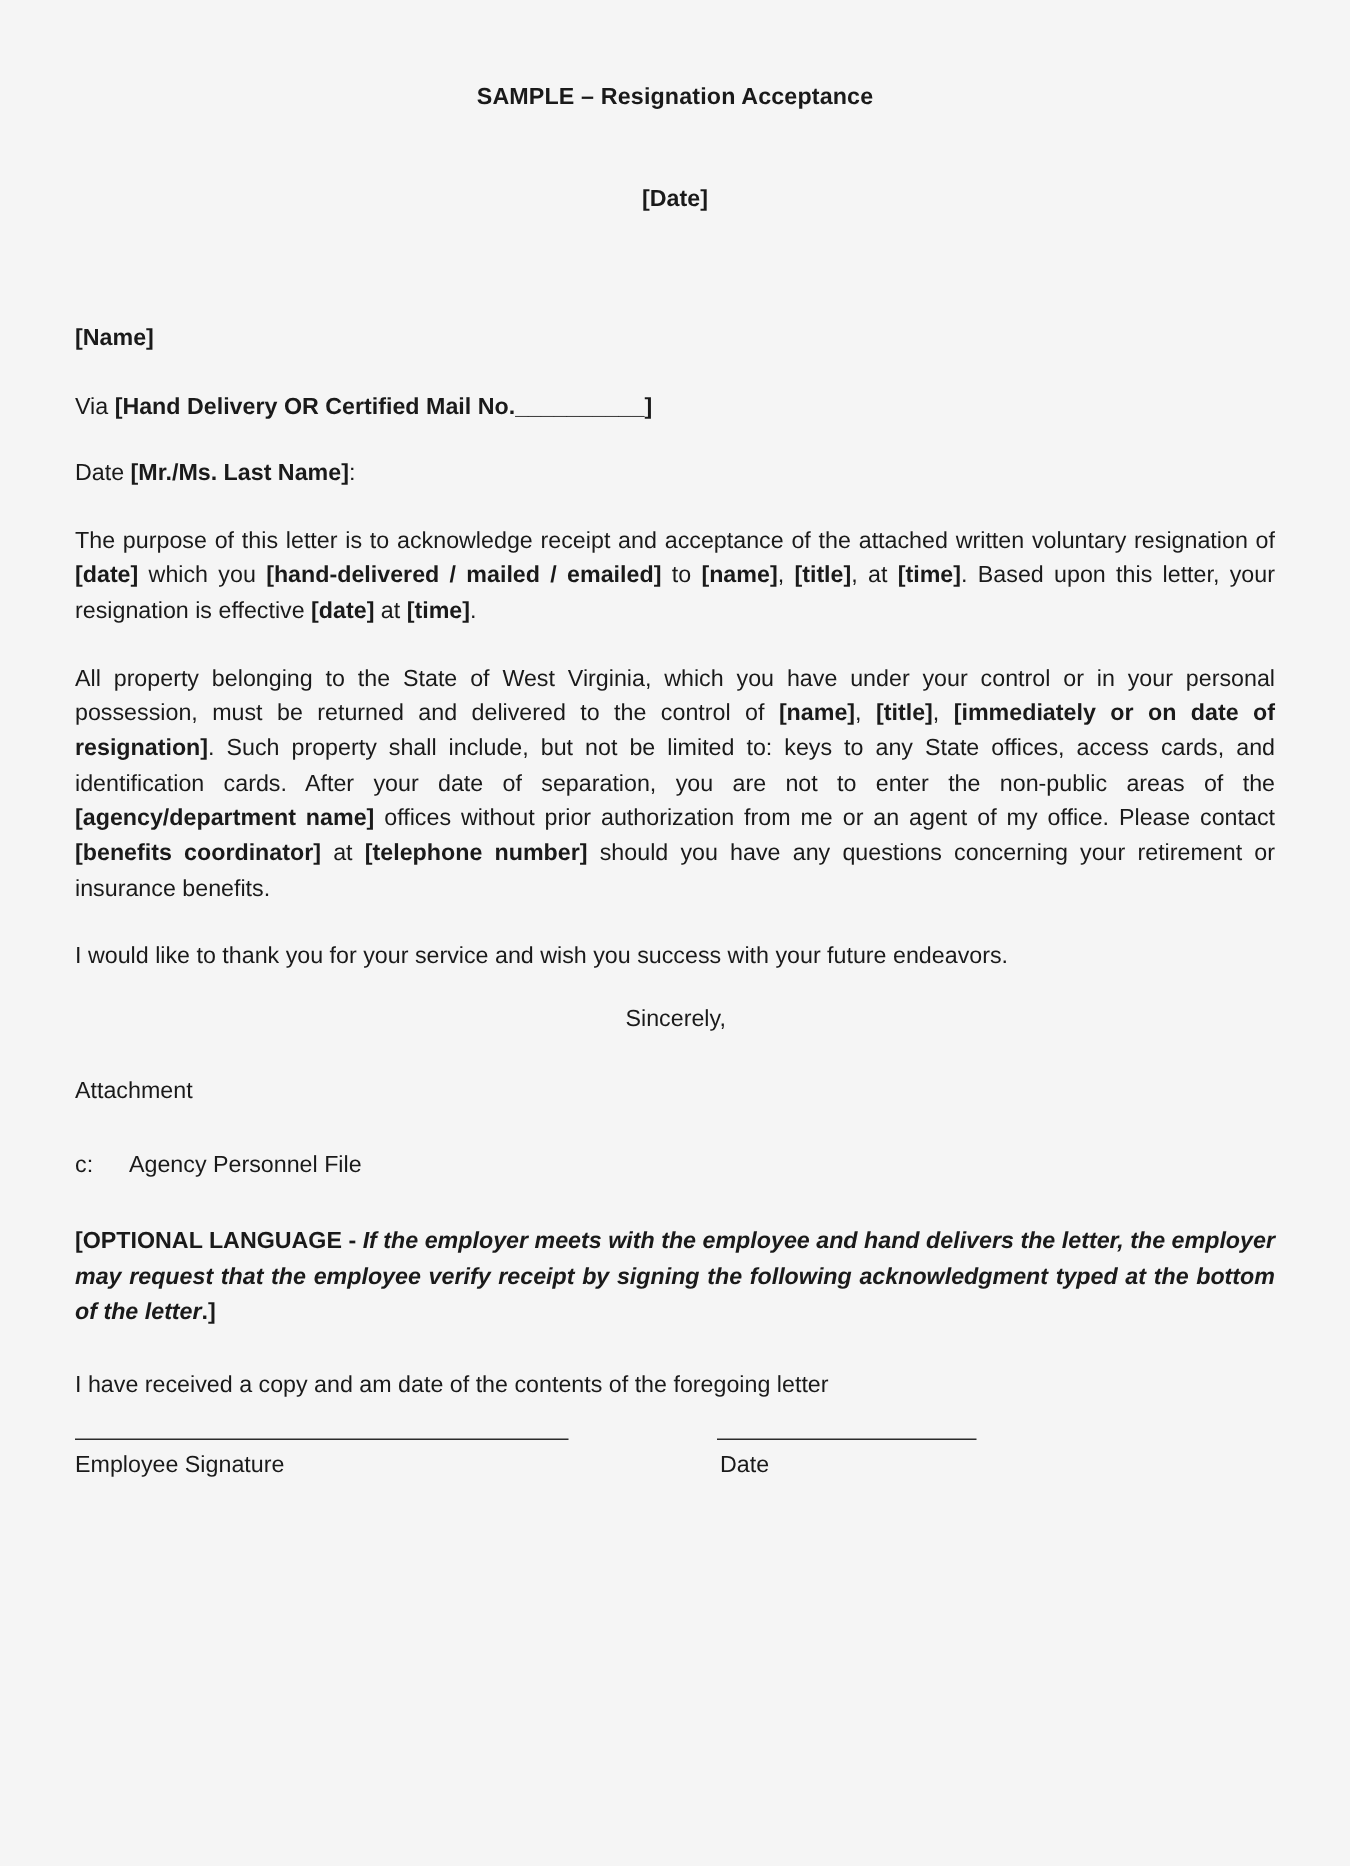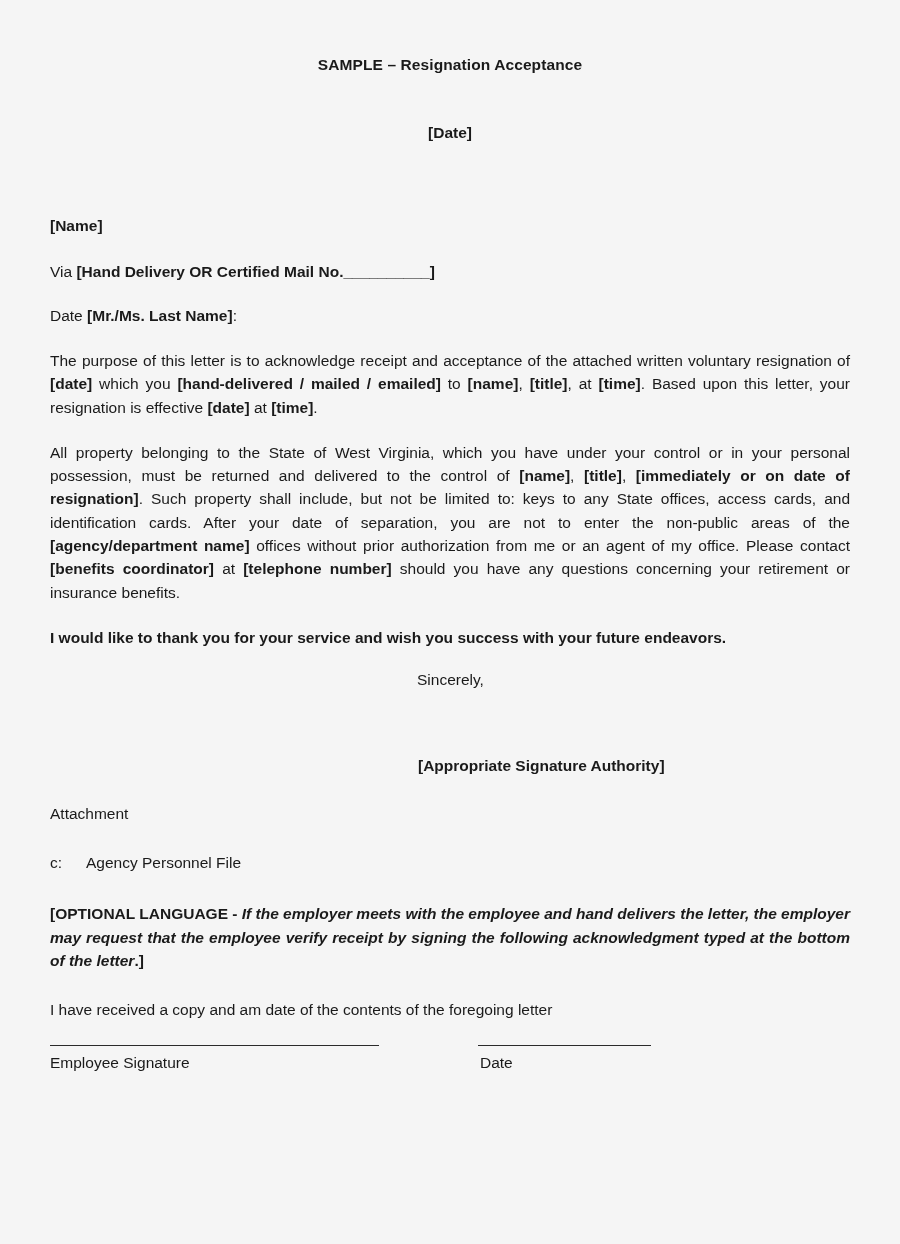--- a/index.html
+++ b/index.html
@@ -54,21 +54,20 @@
   p.body-par {
     margin: 0;
     margin-top: 22px;
     font-size: 15.5px;
     line-height: 23.3px;
     text-align: justify;
     text-justify: inter-word;
   }
   .thanks {
     margin-top: 26px;
-    font-weight: bold;
   }
   .sincerely {
     margin-top: 22px;
     padding-left: 367px;
     font-size: 15.5px;
   }
   .sig-authority {
     margin-top: 68px;
     padding-left: 368px;
     font-size: 15.5px;
@@ -156,21 +155,20 @@
   <div class="salutation"><span>Date </span><b>[Mr./Ms. Last Name]</b><span>:</span></div>
 
   <p class="body-par"><span>The purpose of this letter is to acknowledge receipt and acceptance of the attached written voluntary resignation of </span><b>[date]</b><span> which you </span><b>[hand-delivered / mailed / emailed]</b><span> to </span><b>[name]</b><span>, </span><b>[title]</b><span>, at </span><b>[time]</b><span>.  Based upon this letter, your resignation is effective </span><b>[date]</b><span> at </span><b>[time]</b><span>.</span></p>
 
   <p class="body-par"><span>All property belonging to the State of West Virginia, which you have under your control or in your personal possession, must be returned and delivered to the control of </span><b>[name]</b><span>, </span><b>[title]</b><span>, </span><b>[immediately or on date of resignation]</b><span>.  Such property shall include, but not be limited to: keys to any State offices, access cards, and identification cards.  After your date of separation, you are not to enter the non-public areas of the </span><b>[agency/department name]</b><span> offices without prior authorization from me or an agent of my office.  Please contact </span><b>[benefits coordinator]</b><span> at </span><b>[telephone number]</b><span> should you have any questions concerning your retirement or insurance benefits.</span></p>
 
   <p class="body-par thanks">I would like to thank you for your service and wish you success with your future endeavors.</p>
 
   <div class="sincerely">Sincerely,</div>
 
-  <div class="sig-authority">[Appropriate Signature Authority]</div>
 
   <div class="attachment">Attachment</div>
 
   <div class="cc-block">
     <div class="cc-row">
       <span class="cc-key">c:</span>
       <span>Agency Personnel File</span>
     </div>
   </div>
 

